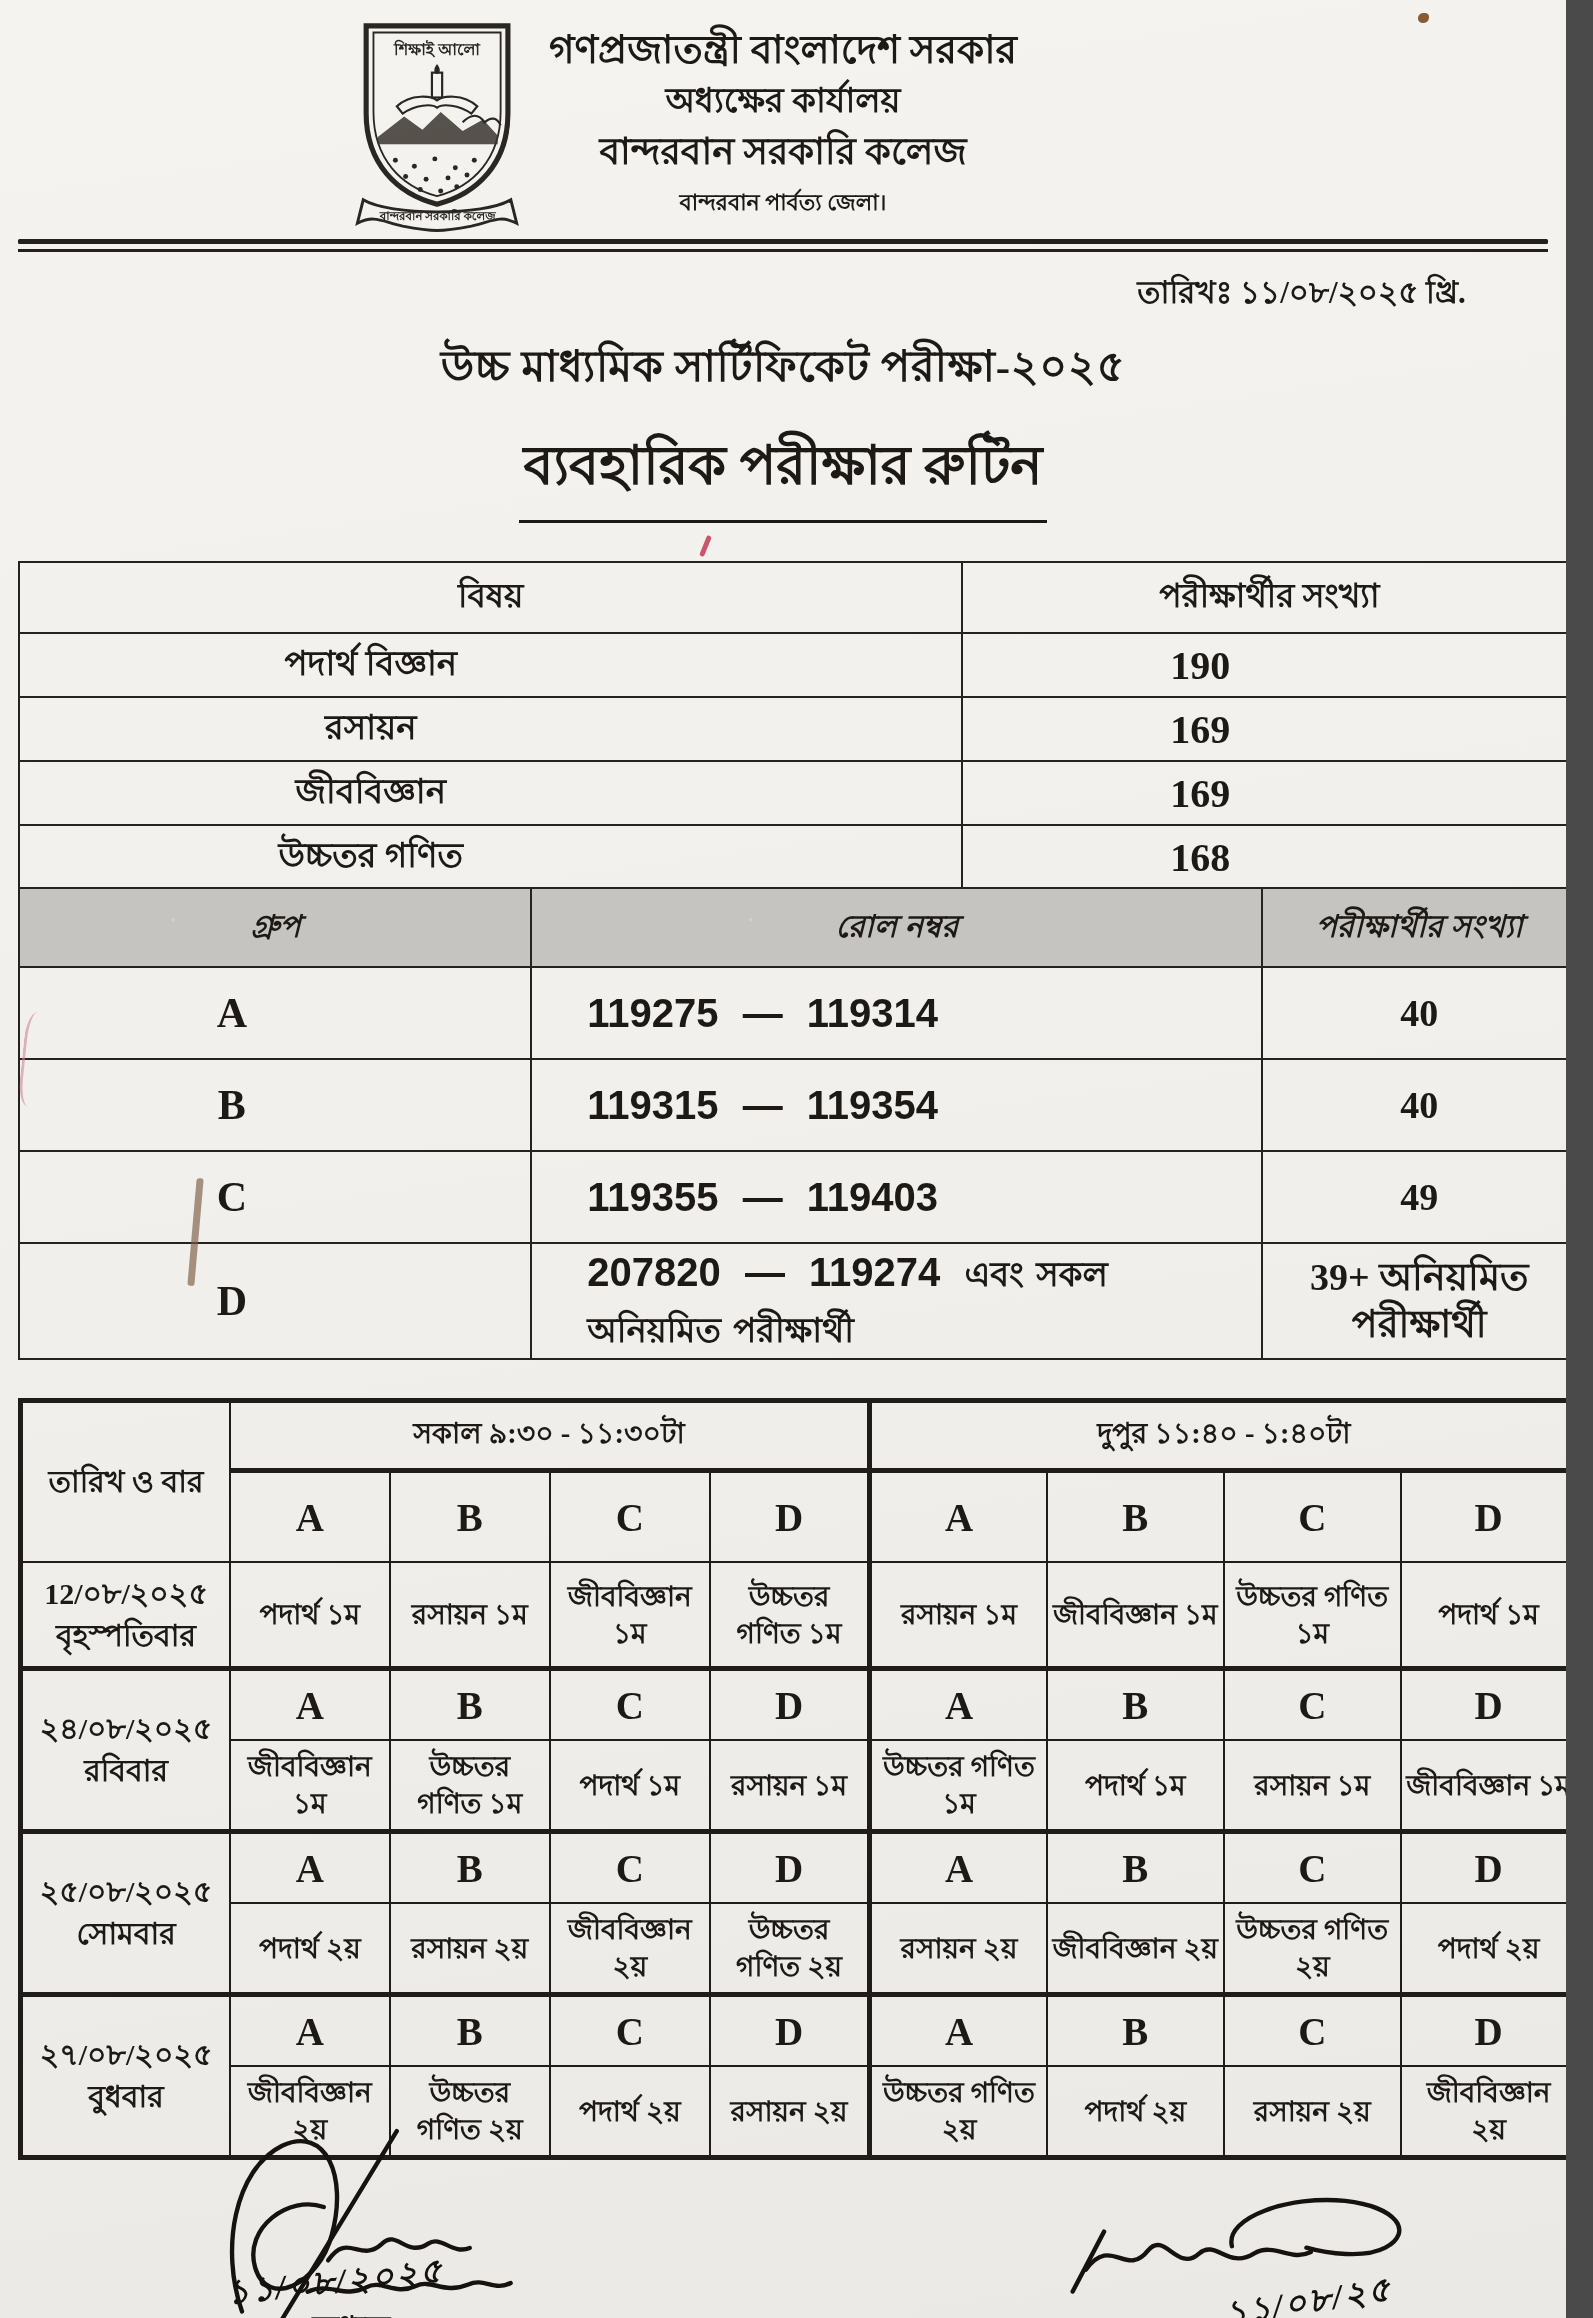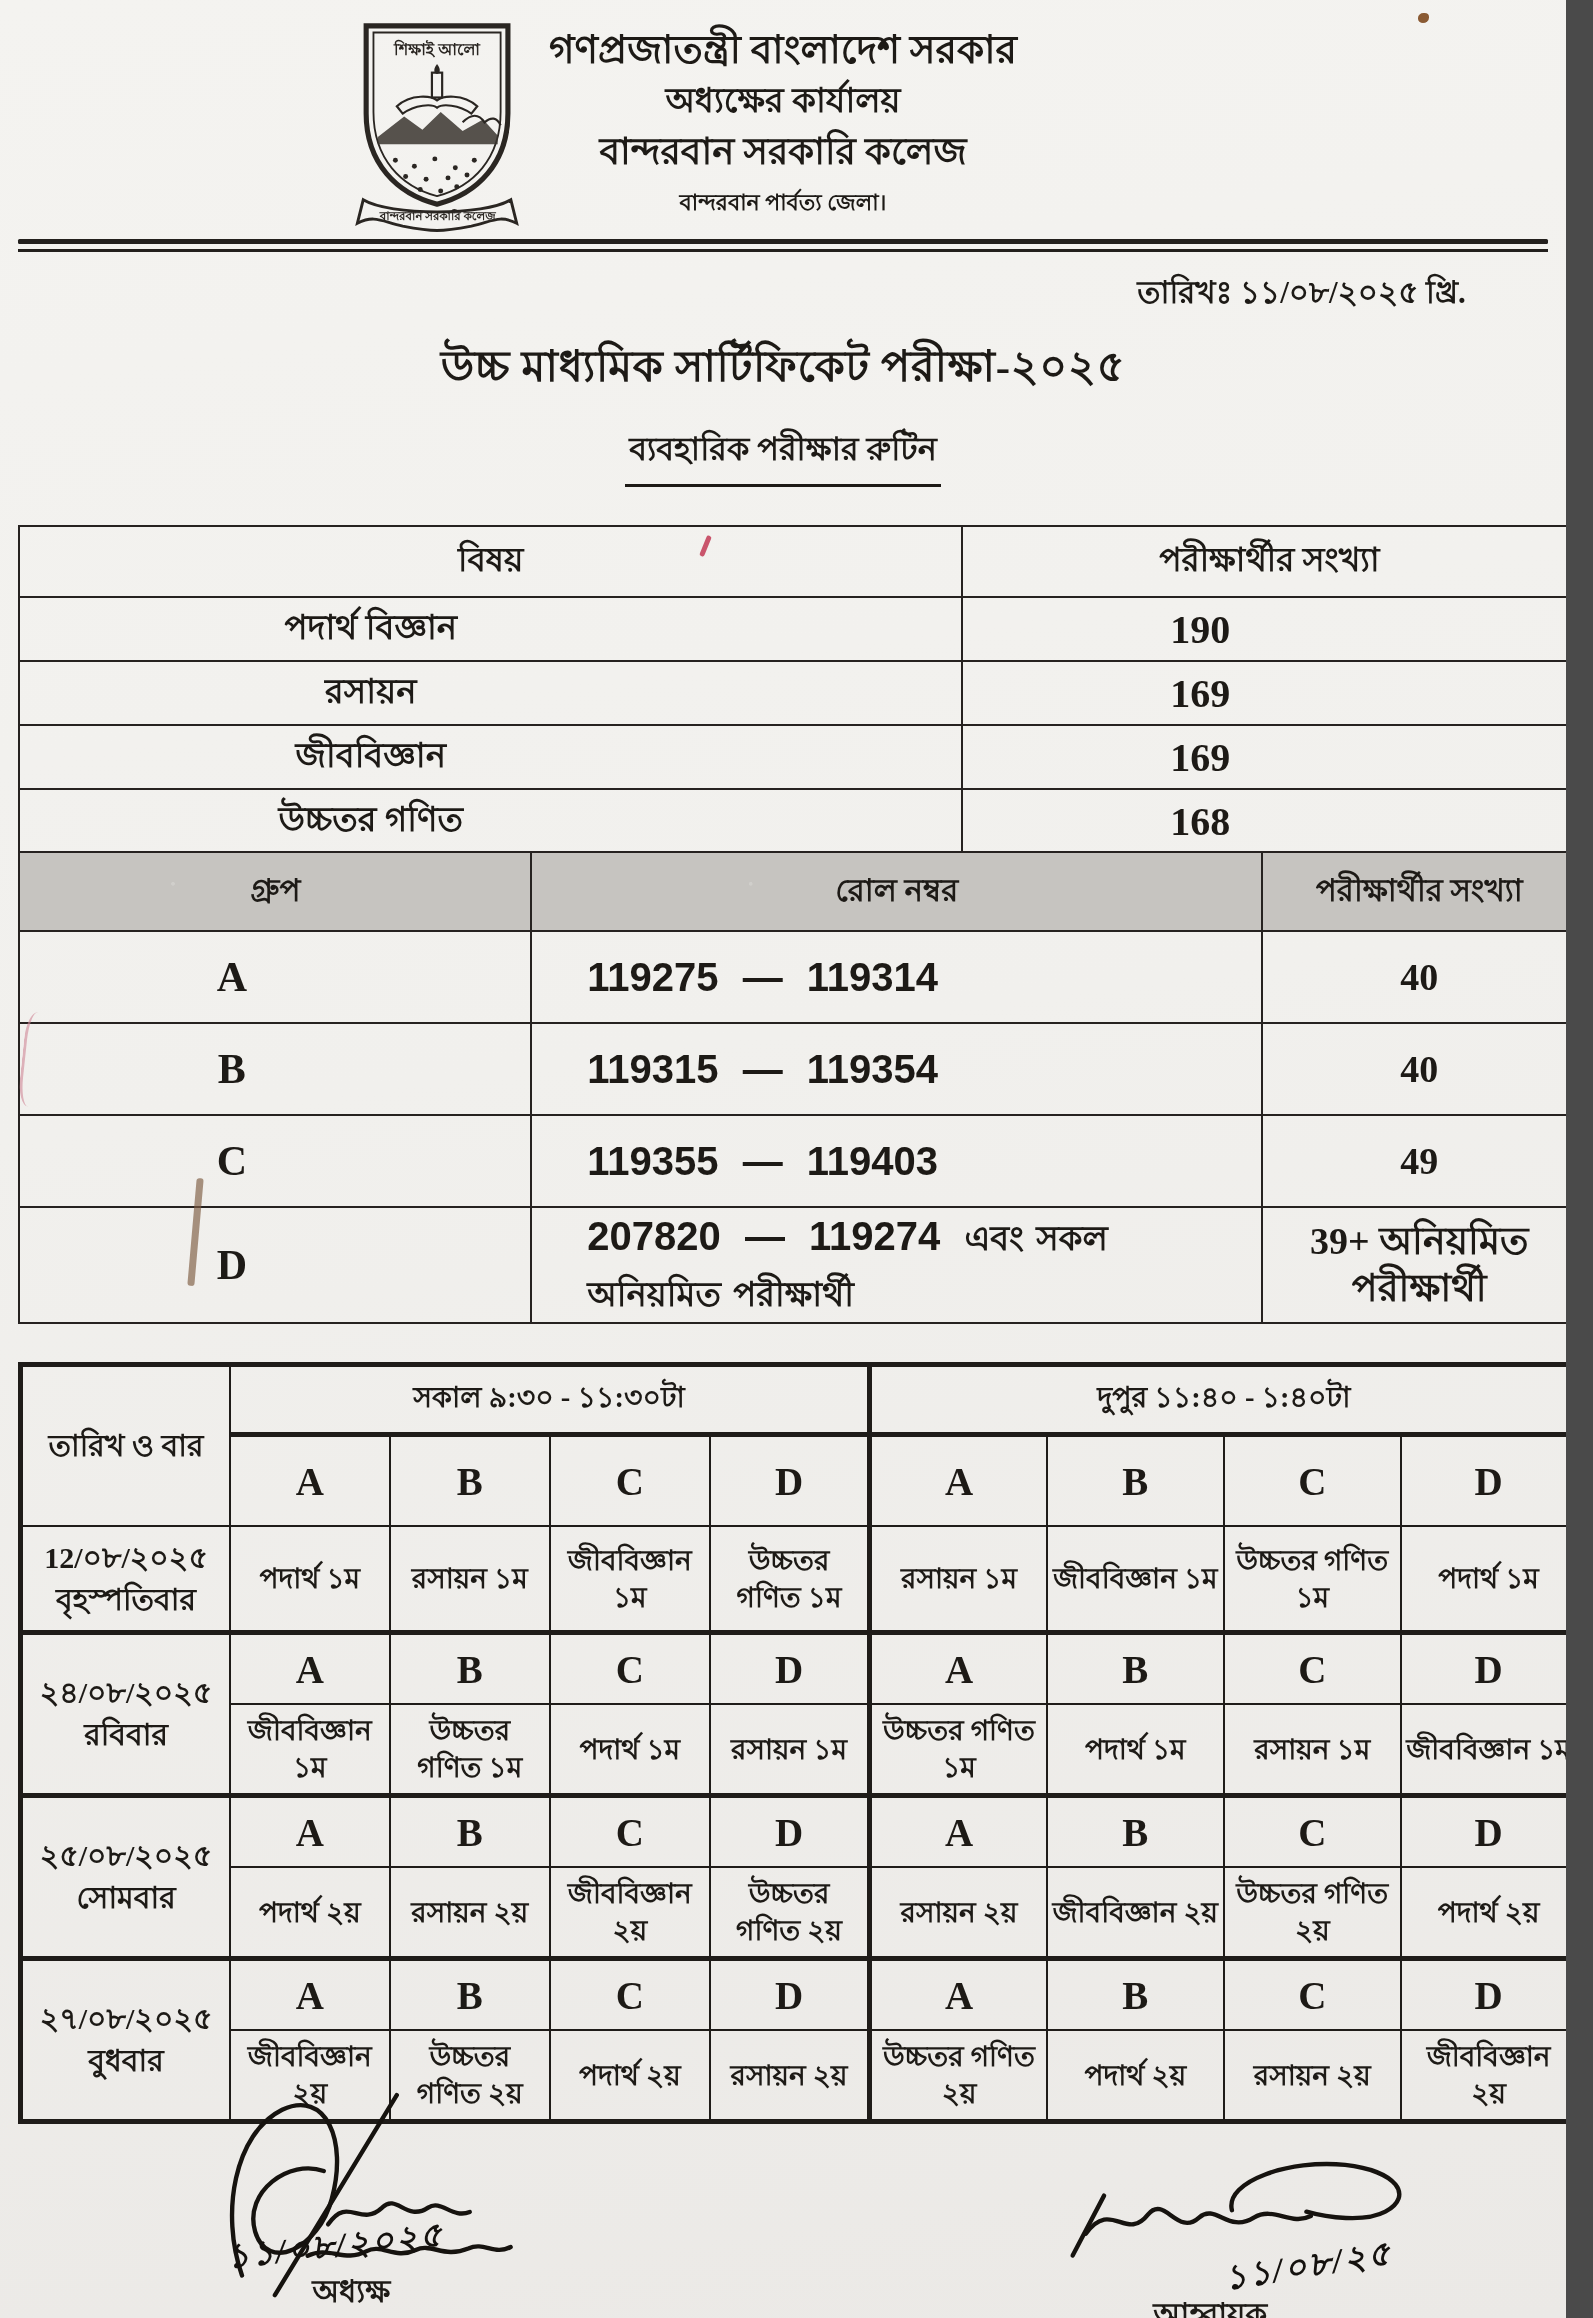--- a/index.html
+++ b/index.html
@@ -27,21 +27,21 @@
 
   .dateline{
     text-align:right;padding-right:82px;margin-top:16px;
     font-size:31px;font-weight:bold;
   }
   .title{
     text-align:center;margin-top:14.6px;font-size:43px;font-weight:bold;letter-spacing:0.7px;
   }
   .subtitle-row{text-align:center;margin-top:19px;}
   .subtitle{
-    display:inline-block;font-size:32px;font-weight:bold;
+    display:inline-block;font-size:54px;font-weight:bold;
     border-bottom:3.7px solid #1d1a16;padding:0 4.4px 5.8px 4.4px;
   }
 
   
   table{border-collapse:collapse;table-layout:fixed;width:1557px;}
   td,th{overflow:hidden;vertical-align:middle;font-weight:bold;}
 
   
   .t1{margin-top:38px;border:2.9px solid #262220;}
   .t1 td,.t1 th{border:2.2px solid #262220;border-top-width:2.9px;border-bottom-width:2.9px;text-align:center;}
@@ -51,20 +51,21 @@
   .t1 .cnt{font-size:40px;padding-right:139px;font-family:"Liberation Serif",serif;border-radius:24px;}
 
   
   .t2{margin-top:-2.9px;border:2.9px solid #262220;}
   .t2 td,.t2 th{border:2.2px solid #262220;border-top-width:2.9px;border-bottom-width:2.9px;}
   .t2 th{
     height:75px;font-size:31px;text-align:center;
     background:
       radial-gradient(circle at 30% 40%, rgba(255,255,255,.18) 0 1.5px, transparent 2.2px),
       #c6c4c0;
+    font-style: italic;
   }
   .t2 td{height:88px;}
   .t2 .grp{font-size:42px;text-align:center;padding-right:88px;font-family:"Liberation Serif",serif;}
   .t2 .roll{font-size:40px;padding-left:55px;word-spacing:13px;font-family:Liberation Sans, sans-serif;}
   .t2 .roll .bn{font-size:34px;word-spacing:2.9px;}
   .t2 .cnt{font-size:38px;text-align:center;padding:0 20.5px;line-height:47px;}
   .t2 .drow td{height:111px;}
   .t2 .drow .roll{line-height:54px;padding-right:110px;}
 
   

